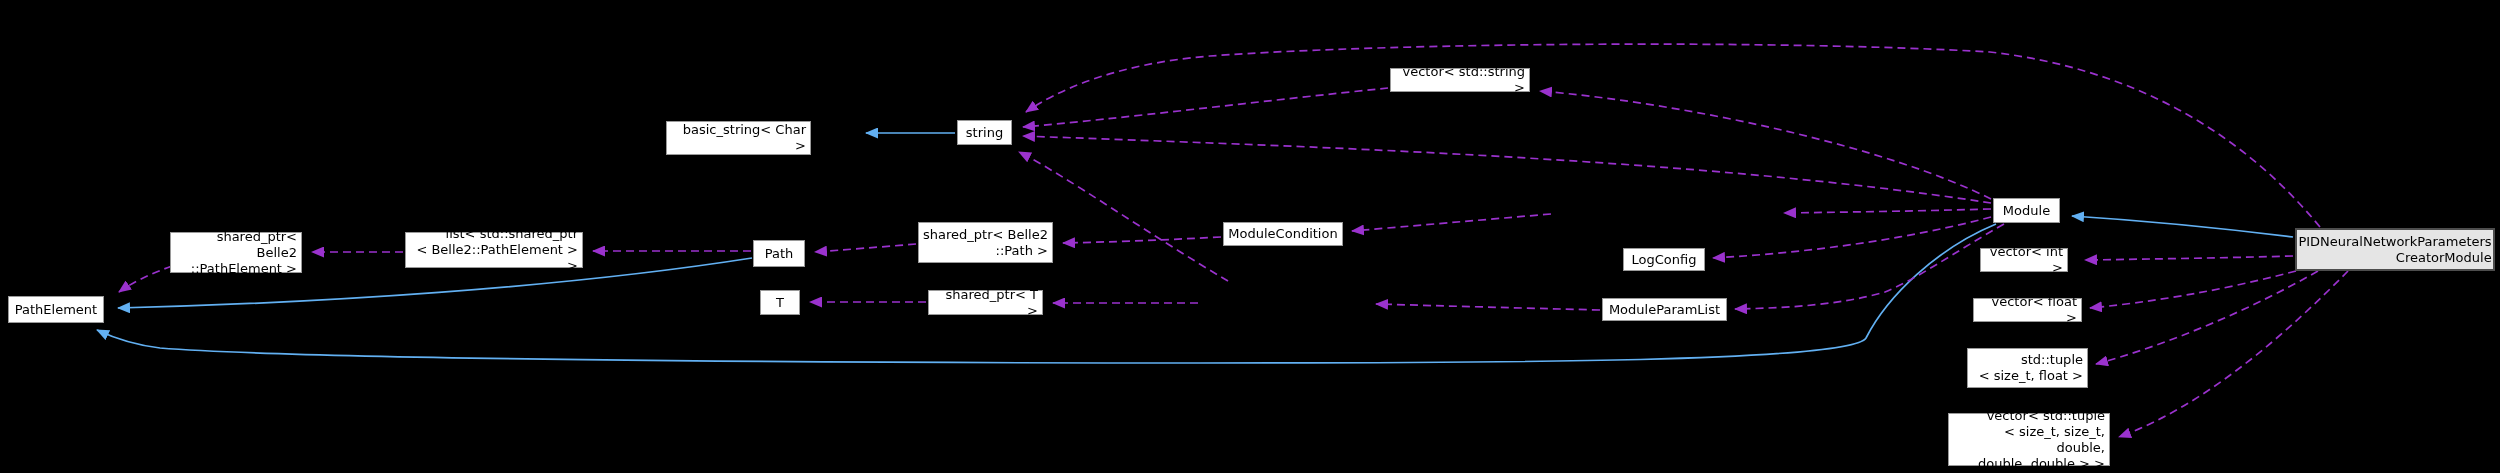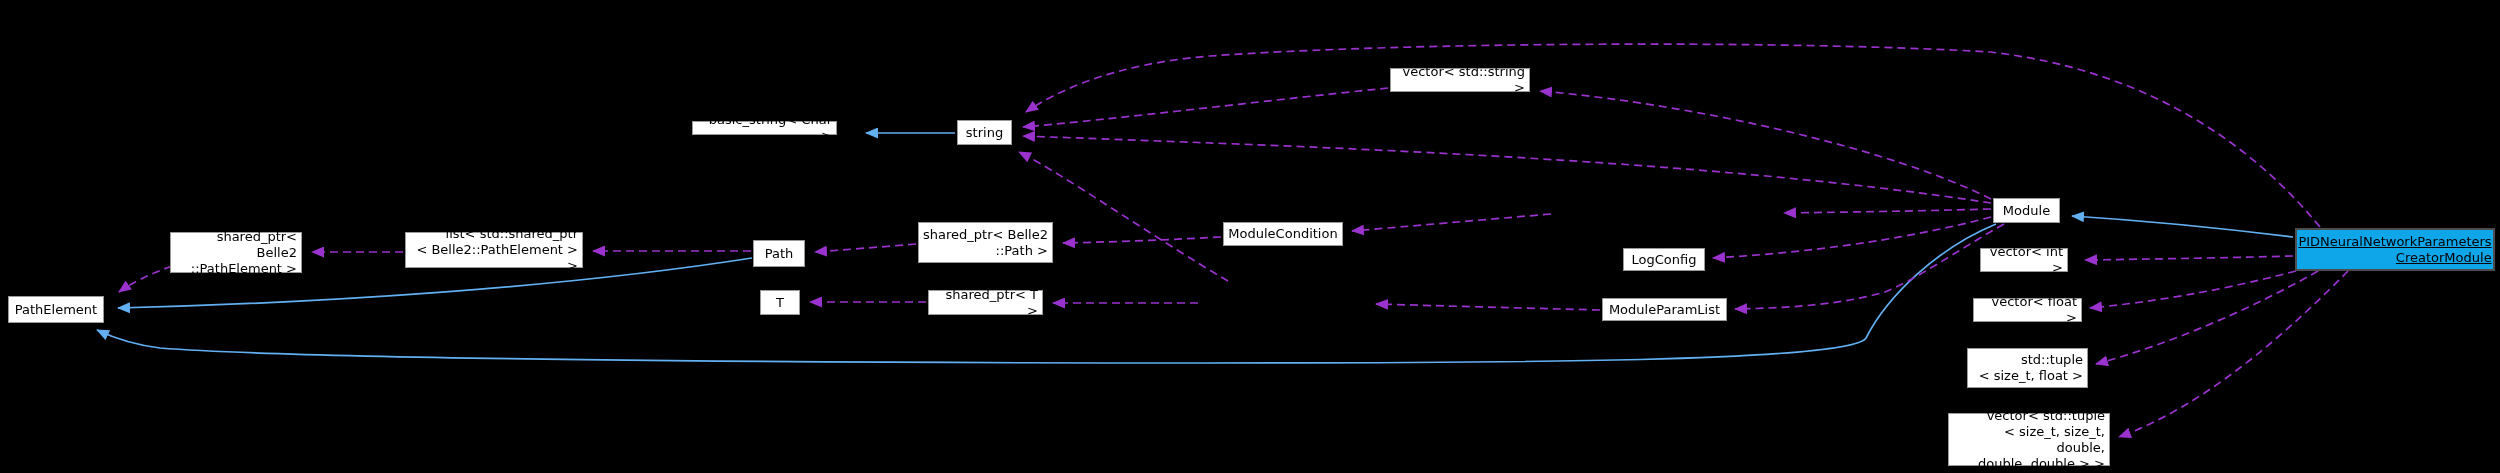--- a/index.html
+++ b/index.html
@@ -3,21 +3,21 @@
 <meta charset="utf-8">
 <style>
   html,body{margin:0;padding:0;background:#000;}
   #canvas{position:relative;width:2500px;height:473px;background:#000;overflow:hidden;
           font-family:"DejaVu Sans","Liberation Sans",sans-serif;}
   #edges{position:absolute;left:0;top:0;width:2500px;height:473px;}
   .node{position:absolute;box-sizing:border-box;background:#fff;border:1.5px solid #9a9a9a;
         color:#000;font-size:13px;line-height:16px;display:flex;align-items:center;
         justify-content:center;text-align:right;white-space:pre-line;padding:1px 4px;
         cursor:pointer;}
-  .node.main{background:#0ea5e9;border:2px solid #4d4d4d;text-decoration:underline;}
+  .node.main{background:#e5e5e5;border:2px solid #4d4d4d;}
   .edge-u{fill:none;stroke:#9a32cd;stroke-width:1.7;stroke-dasharray:8 5;}
   .edge-i{fill:none;stroke:#62b0f2;stroke-width:1.7;}
 </style>
 </head>
 <body>
 
 <div id="canvas">
 
   <svg id="edges" viewBox="0 0 2500 473" xmlns="http://www.w3.org/2000/svg">
     <defs>
@@ -57,21 +57,21 @@
     <path class="edge-u" d="M2348,271 C2290,330 2207,405 2119,437" marker-end="url(#arr-u)"></path>
   </svg>
 
   <div class="node" style="left:8px;top:296px;width:96px;height:27px">PathElement</div>
   <div class="node" style="left:170px;top:232px;width:132px;height:41px">shared_ptr&lt; Belle2
 ::PathElement &gt;</div>
   <div class="node" style="left:405px;top:232px;width:178px;height:36px">list&lt; std::shared_ptr
 &lt; Belle2::PathElement &gt; &gt;</div>
   <div class="node" style="left:753px;top:240px;width:52px;height:27px">Path</div>
   <div class="node" style="left:760px;top:290px;width:40px;height:25px">T</div>
-  <div class="node" style="left:692px;top:121px;width:145px;height:14px">basic_string&lt; Char &gt;</div>
+  <div class="node" style="left:666px;top:121px;width:145px;height:34px">basic_string&lt; Char &gt;</div>
   <div class="node" style="left:957px;top:120px;width:55px;height:25px">string</div>
   <div class="node" style="left:918px;top:222px;width:135px;height:41px">shared_ptr&lt; Belle2
 ::Path &gt;</div>
   <div class="node" style="left:928px;top:290px;width:115px;height:25px">shared_ptr&lt; T &gt;</div>
   <div class="node" style="left:1223px;top:222px;width:120px;height:24px">ModuleCondition</div>
   <div class="node" style="left:1390px;top:68px;width:140px;height:24px">vector&lt; std::string &gt;</div>
   <div class="node" style="left:1623px;top:248px;width:82px;height:23px">LogConfig</div>
   <div class="node" style="left:1602px;top:298px;width:125px;height:23px">ModuleParamList</div>
   <div class="node" style="left:1993px;top:198px;width:67px;height:25px">Module</div>
   <div class="node" style="left:1980px;top:248px;width:88px;height:24px">vector&lt; int &gt;</div>

